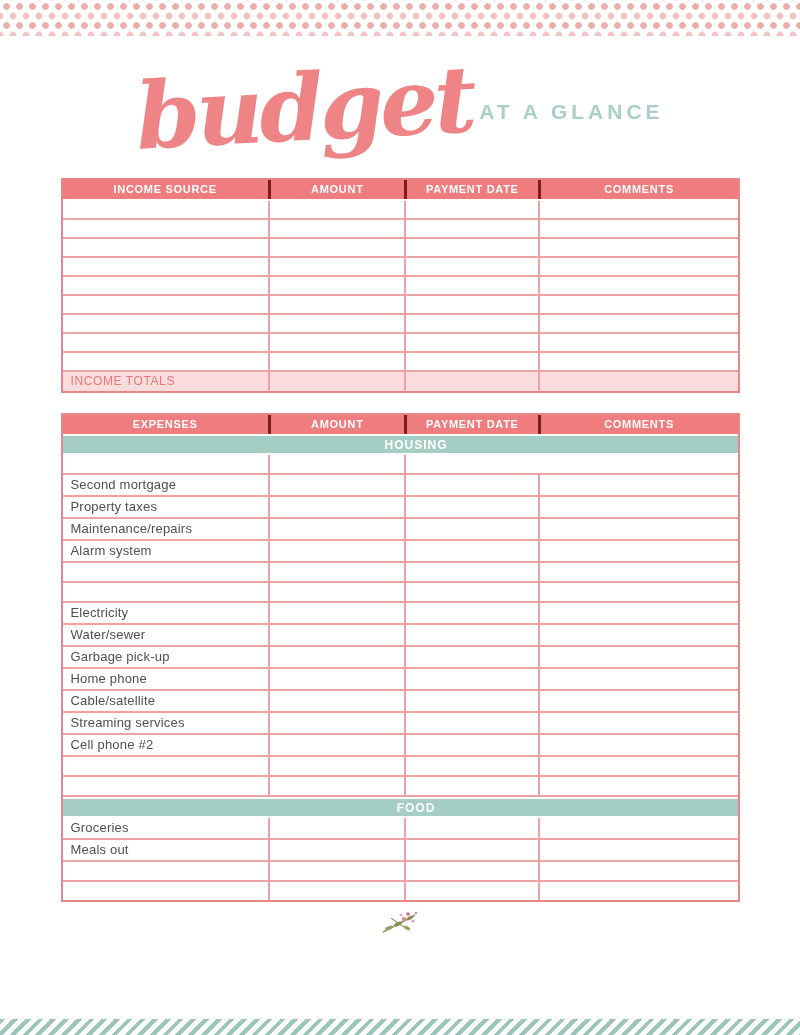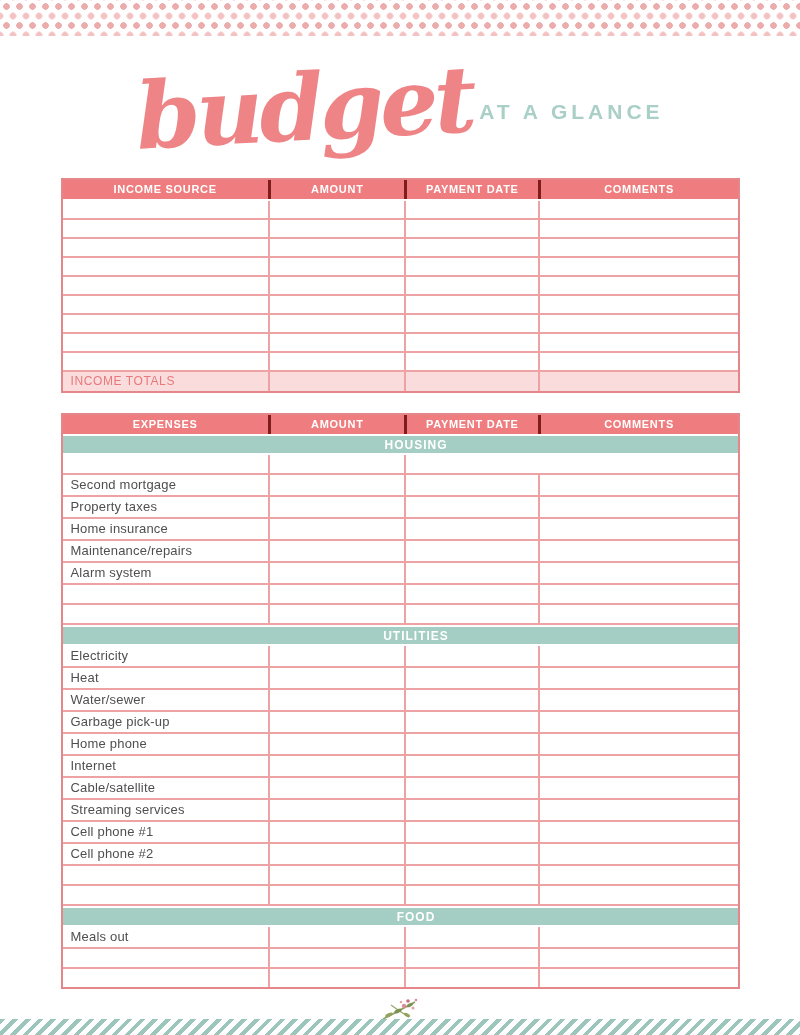--- a/index.html
+++ b/index.html
@@ -209,26 +209,20 @@
       <div class="c"></div>
       <div class="c"></div>
     </div>
     <div class="grid-row body-row expense-row">
       <div class="c label-cell">Property taxes</div>
       <div class="c"></div>
       <div class="c"></div>
       <div class="c"></div>
     </div>
     <div class="grid-row body-row expense-row">
-      <div class="c label-cell">Home insurance</div>
-      <div class="c"></div>
-      <div class="c"></div>
-      <div class="c"></div>
-    </div>
-    <div class="grid-row body-row expense-row">
       <div class="c label-cell">Maintenance/repairs</div>
       <div class="c"></div>
       <div class="c"></div>
       <div class="c"></div>
     </div>
     <div class="grid-row body-row expense-row">
       <div class="c label-cell">Alarm system</div>
       <div class="c"></div>
       <div class="c"></div>
       <div class="c"></div>
@@ -238,73 +232,52 @@
       <div class="c"></div>
       <div class="c"></div>
       <div class="c"></div>
     </div>
     <div class="grid-row body-row expense-row">
       <div class="c"></div>
       <div class="c"></div>
       <div class="c"></div>
       <div class="c"></div>
     </div>
-    <div class="band-row">
-      <div class="band-label">UTILITIES</div>
-    </div>
     <div class="grid-row body-row expense-row">
       <div class="c label-cell">Electricity</div>
       <div class="c"></div>
       <div class="c"></div>
       <div class="c"></div>
     </div>
     <div class="grid-row body-row expense-row">
-      <div class="c label-cell">Heat</div>
-      <div class="c"></div>
-      <div class="c"></div>
-      <div class="c"></div>
-    </div>
-    <div class="grid-row body-row expense-row">
       <div class="c label-cell">Water/sewer</div>
       <div class="c"></div>
       <div class="c"></div>
       <div class="c"></div>
     </div>
     <div class="grid-row body-row expense-row">
       <div class="c label-cell">Garbage pick-up</div>
       <div class="c"></div>
       <div class="c"></div>
       <div class="c"></div>
     </div>
     <div class="grid-row body-row expense-row">
       <div class="c label-cell">Home phone</div>
       <div class="c"></div>
       <div class="c"></div>
       <div class="c"></div>
     </div>
     <div class="grid-row body-row expense-row">
-      <div class="c label-cell">Internet</div>
-      <div class="c"></div>
-      <div class="c"></div>
-      <div class="c"></div>
-    </div>
-    <div class="grid-row body-row expense-row">
       <div class="c label-cell">Cable/satellite</div>
       <div class="c"></div>
       <div class="c"></div>
       <div class="c"></div>
     </div>
     <div class="grid-row body-row expense-row">
       <div class="c label-cell">Streaming services</div>
-      <div class="c"></div>
-      <div class="c"></div>
-      <div class="c"></div>
-    </div>
-    <div class="grid-row body-row expense-row">
-      <div class="c label-cell">Cell phone #1</div>
       <div class="c"></div>
       <div class="c"></div>
       <div class="c"></div>
     </div>
     <div class="grid-row body-row expense-row">
       <div class="c label-cell">Cell phone #2</div>
       <div class="c"></div>
       <div class="c"></div>
       <div class="c"></div>
     </div>
@@ -315,20 +288,26 @@
       <div class="c"></div>
     </div>
     <div class="grid-row body-row expense-row">
       <div class="c"></div>
       <div class="c"></div>
       <div class="c"></div>
       <div class="c"></div>
     </div>
     <div class="band-row">
       <div class="band-label">FOOD</div>
+    </div>
+    <div class="grid-row body-row expense-row">
+      <div class="c label-cell">Groceries</div>
+      <div class="c"></div>
+      <div class="c"></div>
+      <div class="c"></div>
     </div>
     <div class="grid-row body-row expense-row">
       <div class="c label-cell">Meals out</div>
       <div class="c"></div>
       <div class="c"></div>
       <div class="c"></div>
     </div>
     <div class="grid-row body-row expense-row">
       <div class="c"></div>
       <div class="c"></div>

